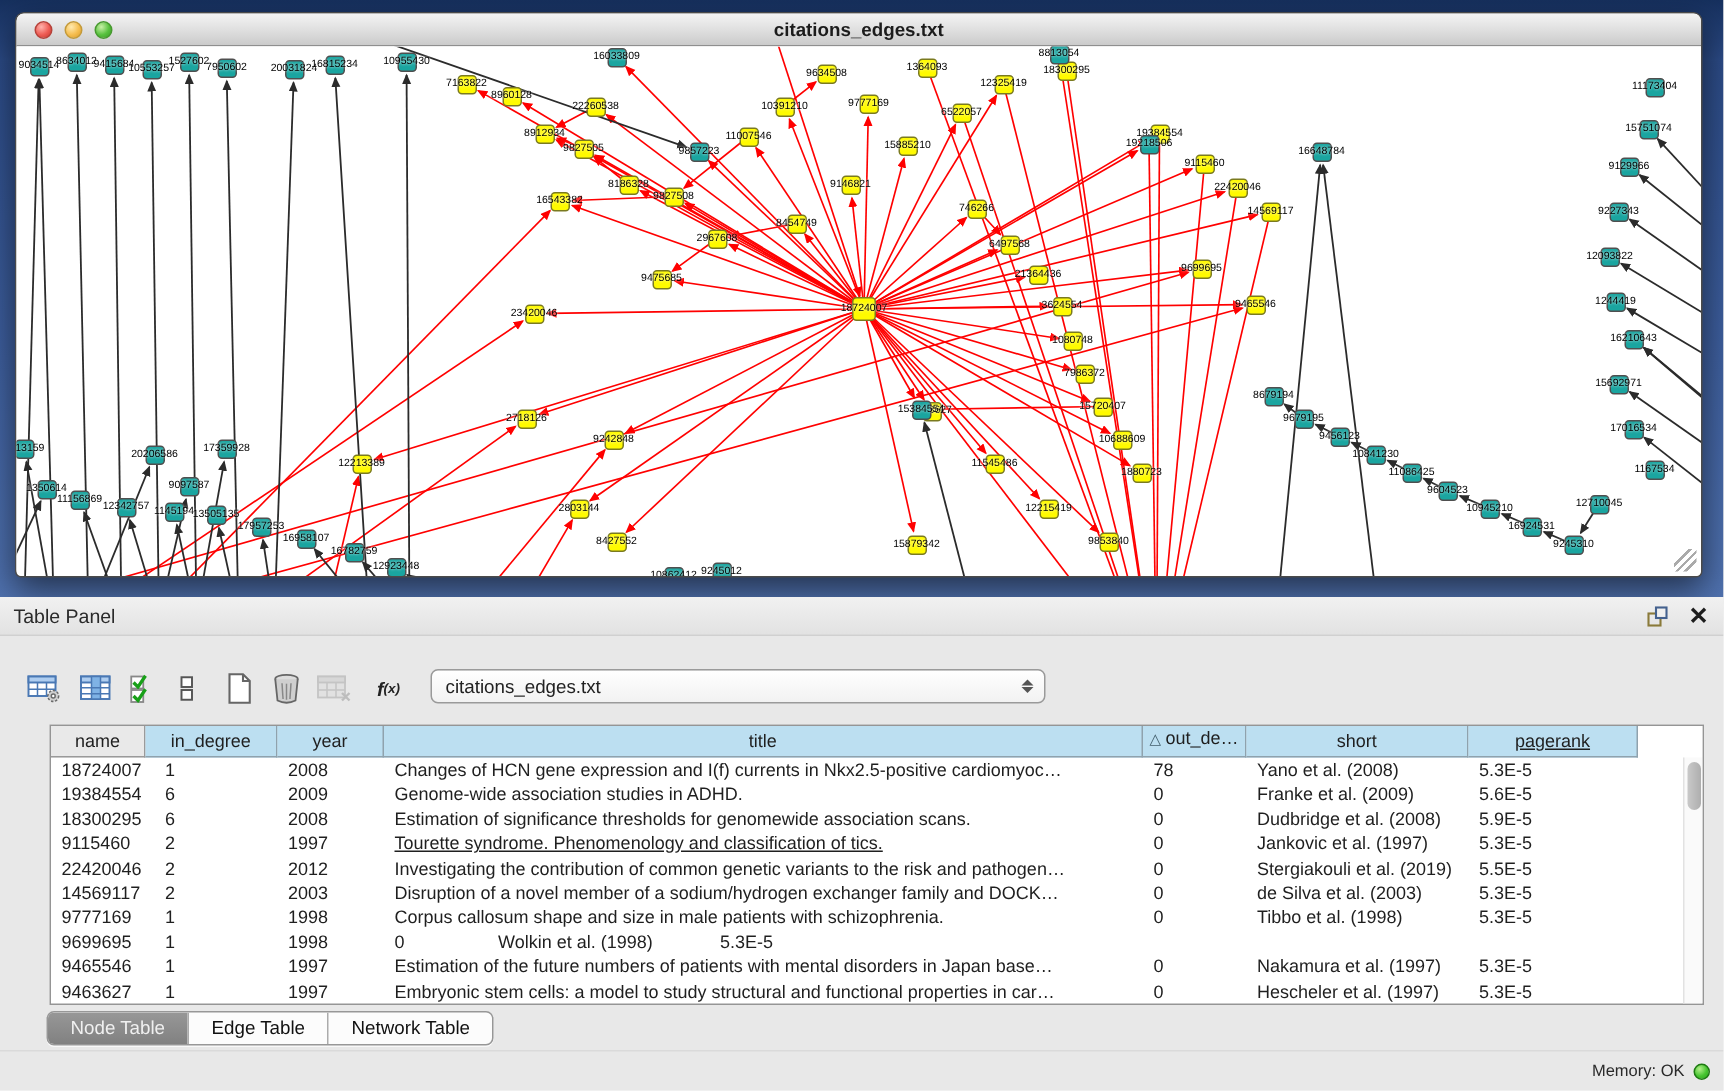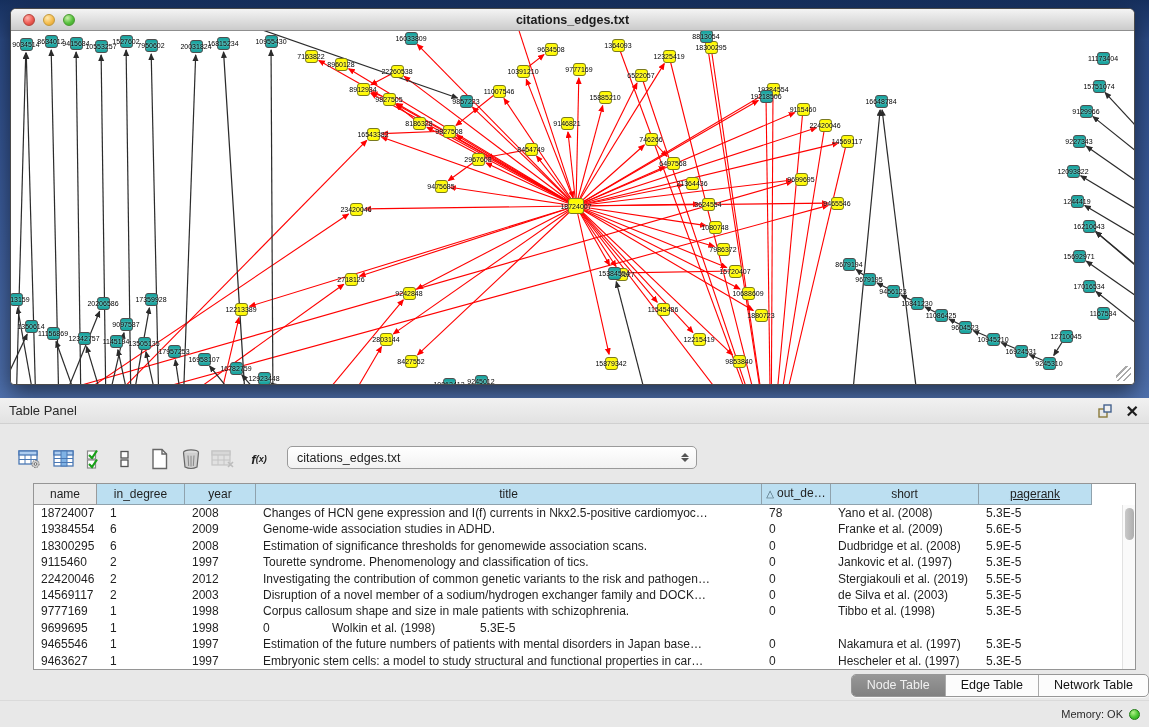--- a/index.html
+++ b/index.html
@@ -71,21 +71,21 @@
   .th.gray { background:#E9E9E9; border-right:1px solid #9a9a9a; border-bottom:1px solid #9a9a9a; }
   .th .sort { color:#44606e; font-size:10px; margin-right:3px; }
   .trow { display:flex; height:16.4px; }
   .td { font-size:12px; color:#1f1f1f; line-height:16.4px; padding-left:7px;
     overflow:hidden; white-space:nowrap; flex:none; }
   .vscroll { position:absolute; right:0; top:21px; bottom:0; width:13px;
     background:#FAFAFA; border-left:1px solid #E2E2E2; }
   .vthumb { position:absolute; left:2px; top:3px; width:9px; height:32px; border-radius:5px;
     background:linear-gradient(90deg,#c9c9c9,#aeaeae); }
 
-  .tabs { position:absolute; left:0; right:0; top:276px; display:flex; justify-content:flex-end; }
+  .tabs { position:absolute; left:0; right:0; top:276px; display:flex; justify-content:flex-start;padding-left:31px; }
   .seg { display:flex; border:1px solid #979797; border-radius:5px; overflow:hidden;
     background:#FCFCFC; box-shadow:0 1px 0 rgba(255,255,255,.7); }
   .seg .tab { font-size:12.5px; color:#111; padding:3px 15px 4px; border-left:1px solid #ABABAB; }
   .seg .tab:first-child { border-left:none; }
   .seg .tab.sel { background:linear-gradient(180deg,#979797,#818181); color:#F0F0F0; }
 
   .statusbar { position:absolute; left:0; right:0; bottom:0; height:27px;
     border-top:1px solid #DADADA; display:flex; justify-content:flex-end; align-items:center;
     padding-right:9px; gap:6px; }
   .statusbar .mem { font-size:11px; color:#2a2a2a; }
@@ -658,21 +658,21 @@
           <div class="td" style="width: 71px;">2008</div>
           <div class="td" style="width: 506px;">Estimation of significance thresholds for genomewide association scans.</div>
           <div class="td" style="width: 69px;">0</div>
           <div class="td" style="width: 148px;">Dudbridge et al. (2008)</div>
           <div class="td" style="width: 113px;">5.9E-5</div>
         </div>
         <div class="trow">
           <div class="td" style="width: 63px;">9115460</div>
           <div class="td" style="width: 88px; padding-left: 13px;">2</div>
           <div class="td" style="width: 71px;">1997</div>
-          <div class="td" style="width: 506px;">Tourette syndrome. Phenomenology and classification of tics.</div>
+          <div class="td" style="width: 506px; text-decoration: underline;">Tourette syndrome. Phenomenology and classification of tics.</div>
           <div class="td" style="width: 69px;">0</div>
           <div class="td" style="width: 148px;">Jankovic et al. (1997)</div>
           <div class="td" style="width: 113px;">5.3E-5</div>
         </div>
         <div class="trow">
           <div class="td" style="width: 63px;">22420046</div>
           <div class="td" style="width: 88px; padding-left: 13px;">2</div>
           <div class="td" style="width: 71px;">2012</div>
           <div class="td" style="width: 506px;">Investigating the contribution of common genetic variants to the risk and pathogen…</div>
           <div class="td" style="width: 69px;">0</div>

